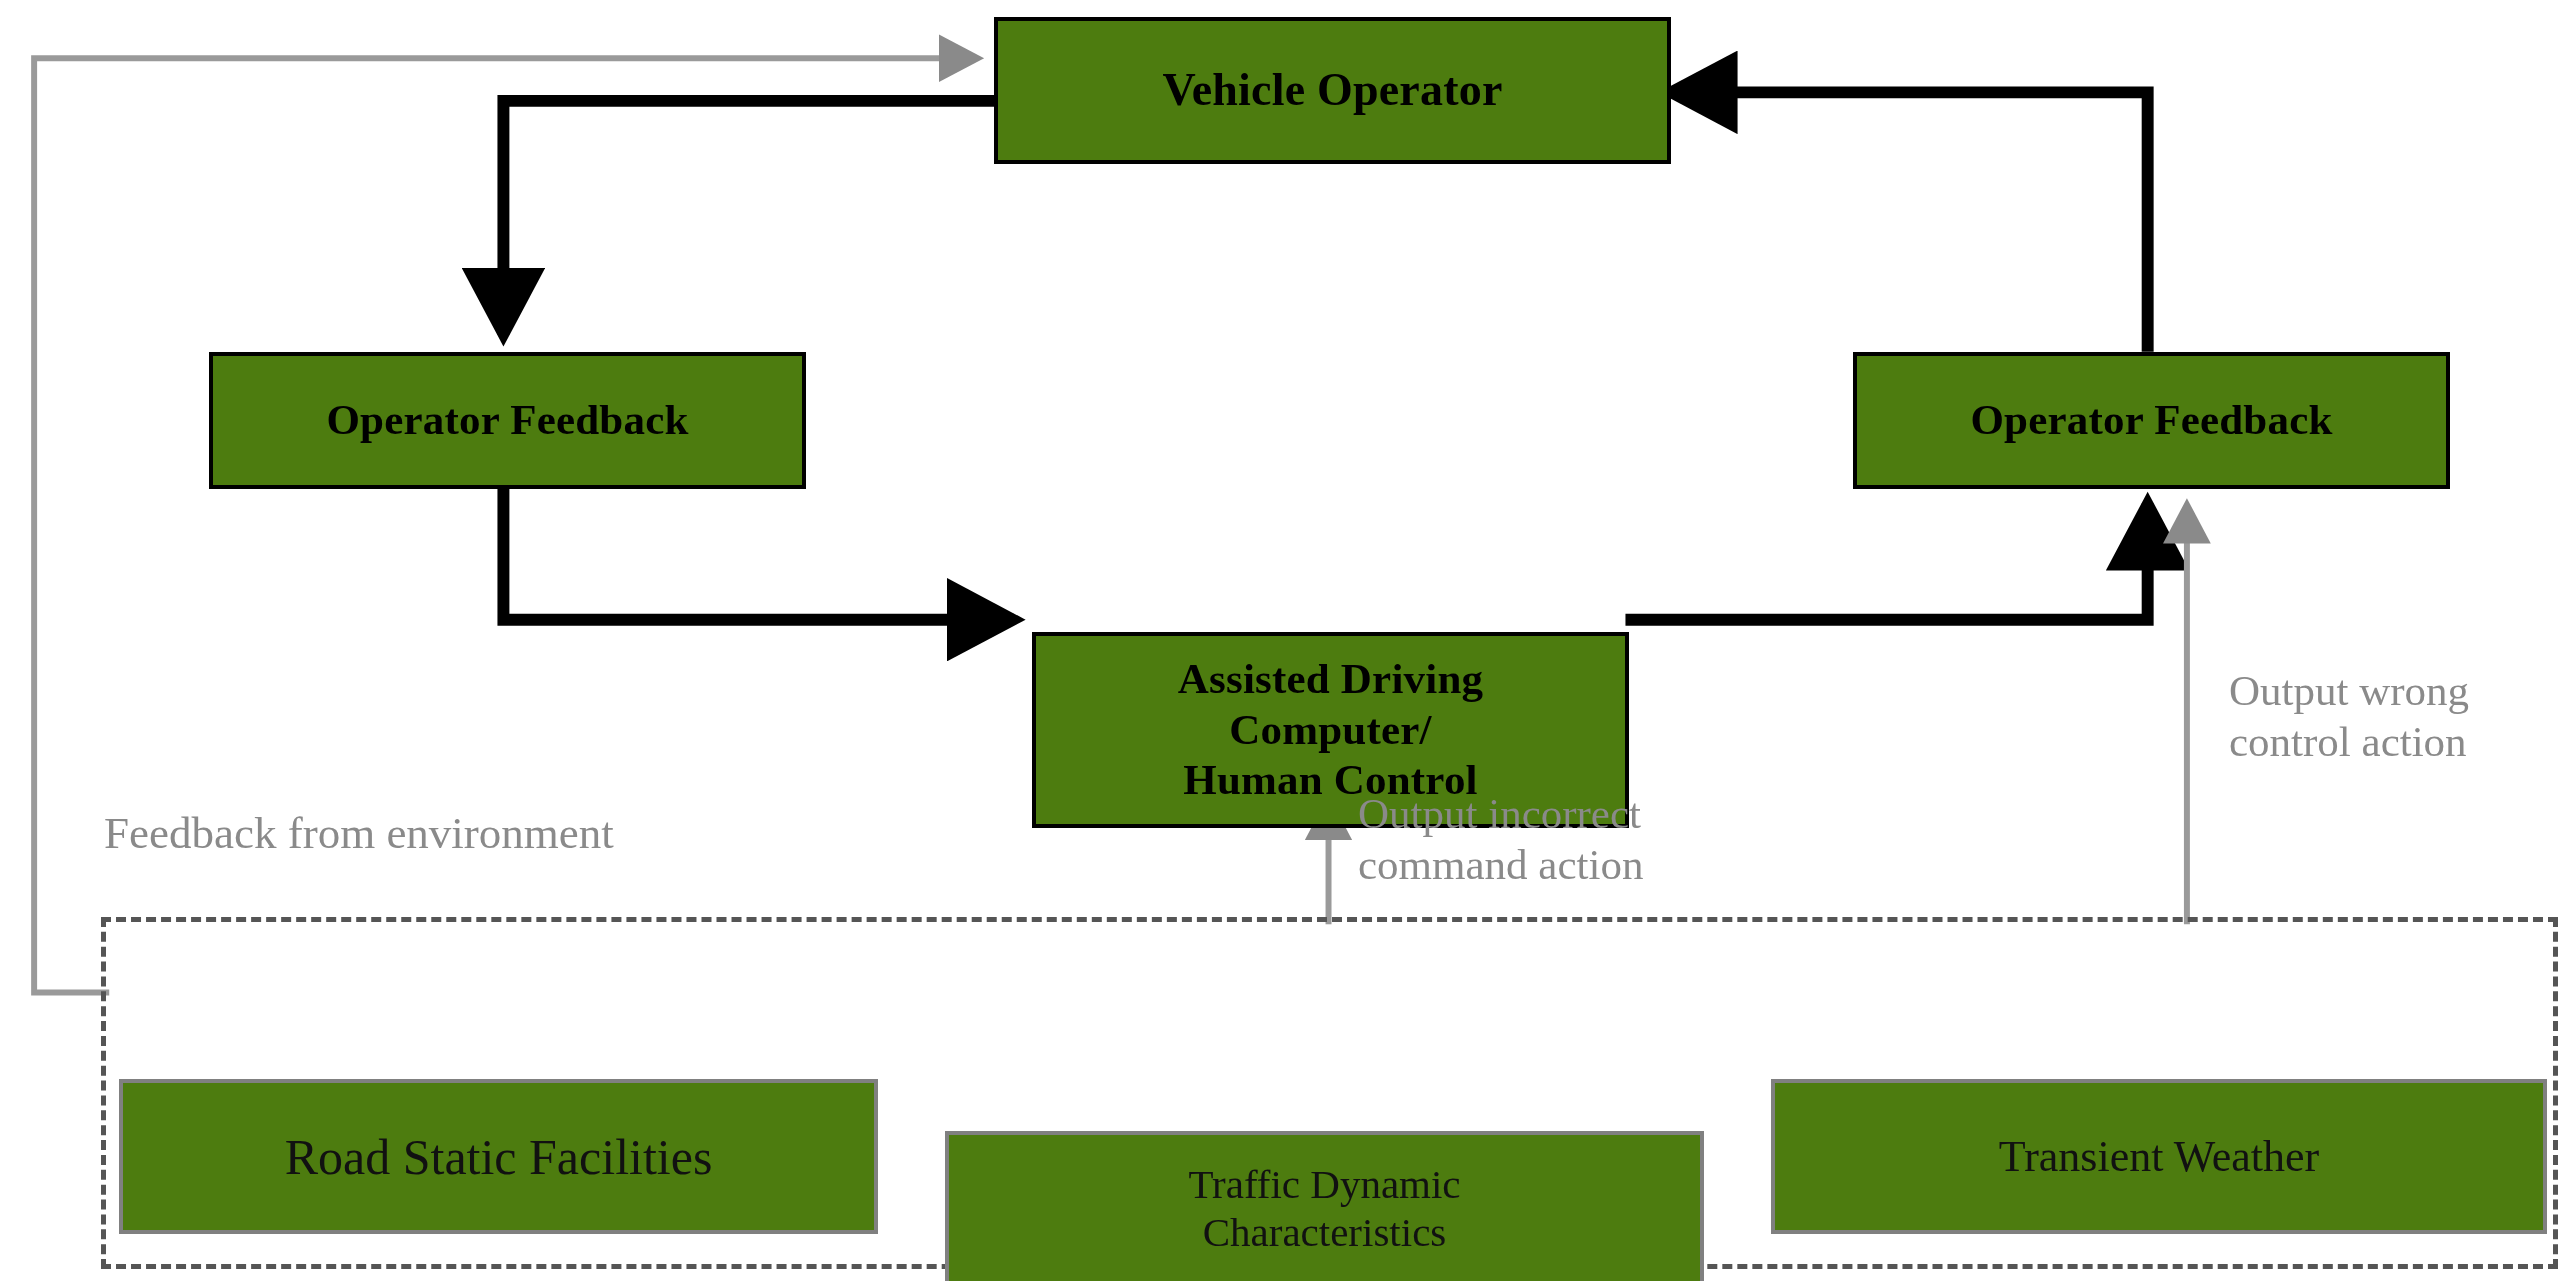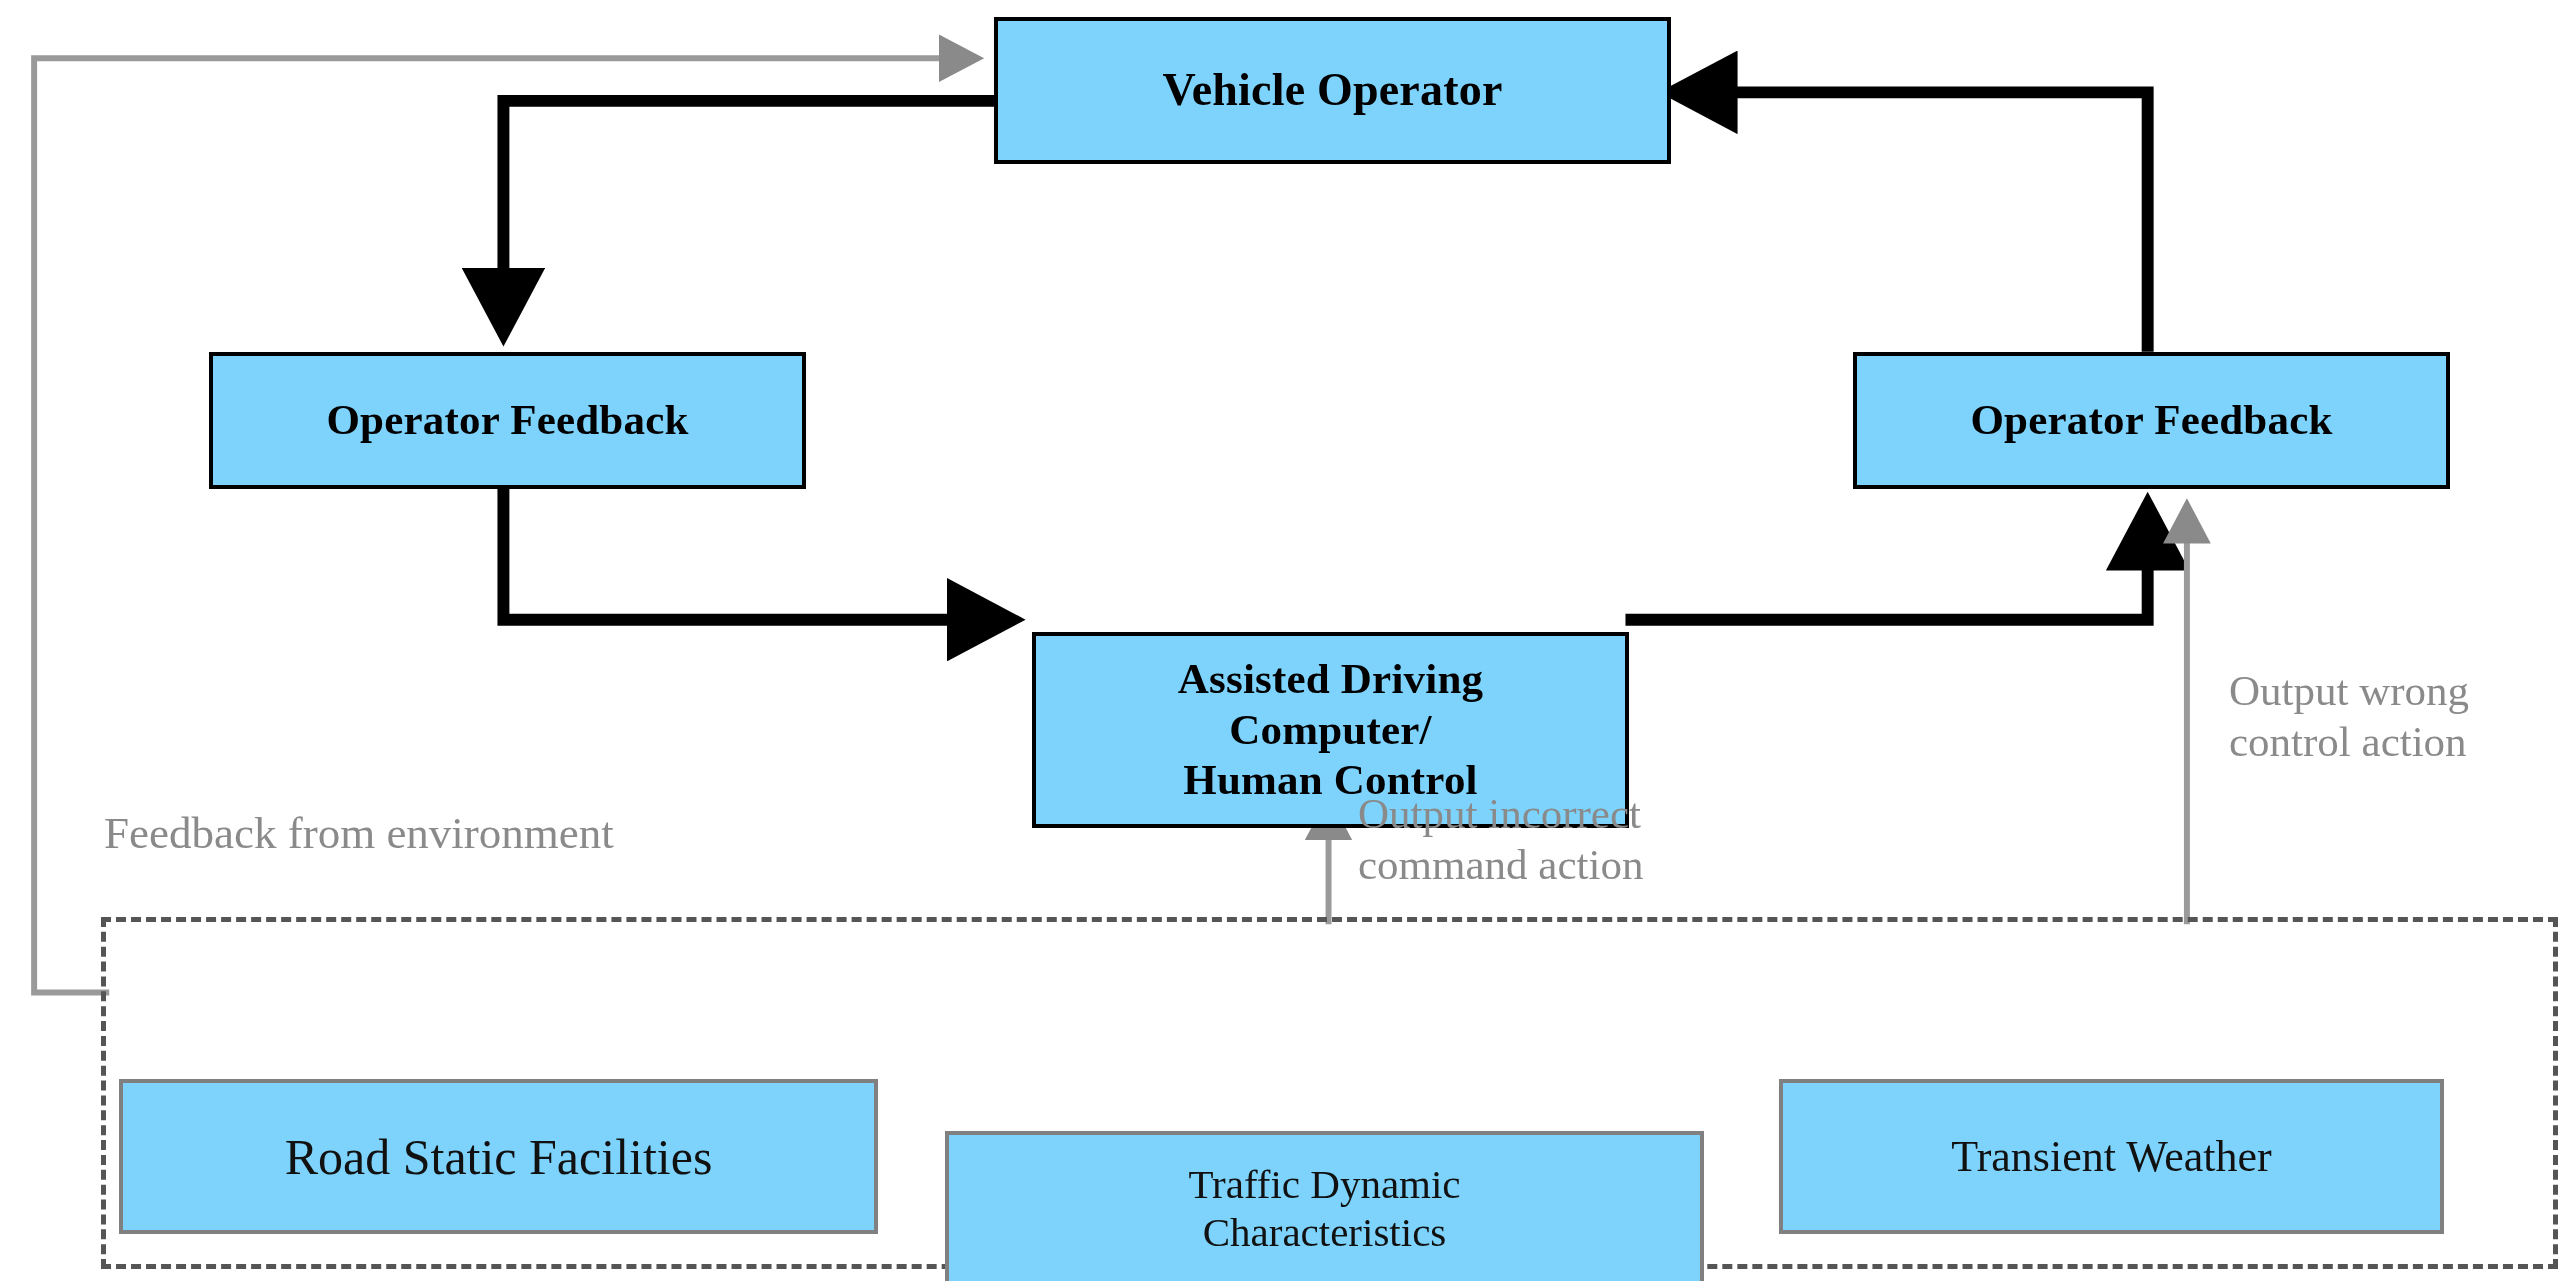--- a/index.html
+++ b/index.html
@@ -16,21 +16,21 @@
   }
   #svg-layer{
     position:absolute;
     left:0; top:0;
     width:2576px;
     height:1282px;
   }
   .node{
     position:absolute;
     box-sizing:border-box;
-    background:#7dd3fc;
+    background:#4d7c0f;
     display:flex;
     align-items:center;
     justify-content:center;
     text-align:center;
     z-index:5;
   }
   .node-solid{
     border:4.3px solid #000000;
   }
   .node-sub{
@@ -117,21 +117,21 @@
 
   <div class="node node-sub" style="left:119px; top:1079px; width:759px; height:155px;">
     <span class="node-label-plain" style="font-size:50px;">Road Static Facilities</span>
   </div>
 
   <div class="node node-sub" style="left:945px; top:1131px; width:759px; height:155px;">
     <span class="node-label-plain" style="font-size:41px; white-space:pre-line;">Traffic Dynamic
 Characteristics</span>
   </div>
 
-  <div class="node node-sub" style="left:1771px; top:1079px; width:665px; height:155px;margin-left:8px;">
+  <div class="node node-sub" style="left:1771px; top:1079px; width:776px; height:155px;">
     <span class="node-label-plain" style="font-size:44px;">Transient Weather</span>
   </div>
 
   <div class="anno" style="left:104px; top:807px; font-size:45px;">Feedback from environment</div>
 
   <div class="anno" style="left:1358px; top:789px; font-size:43px;">Output incorrect
 command action</div>
 
   <div class="anno" style="left:2229px; top:666px; font-size:43px;">Output wrong
 control action</div>

